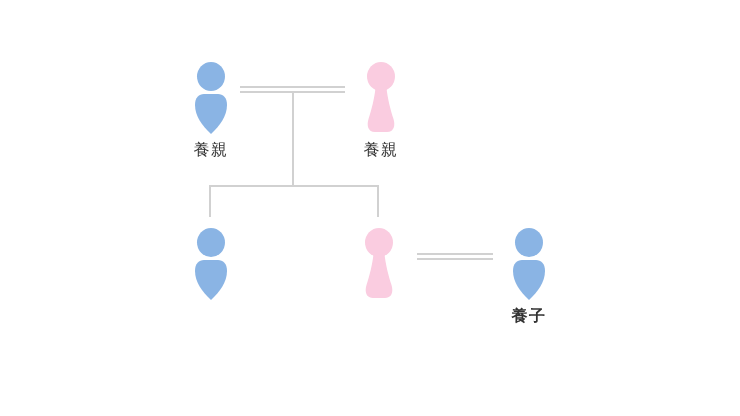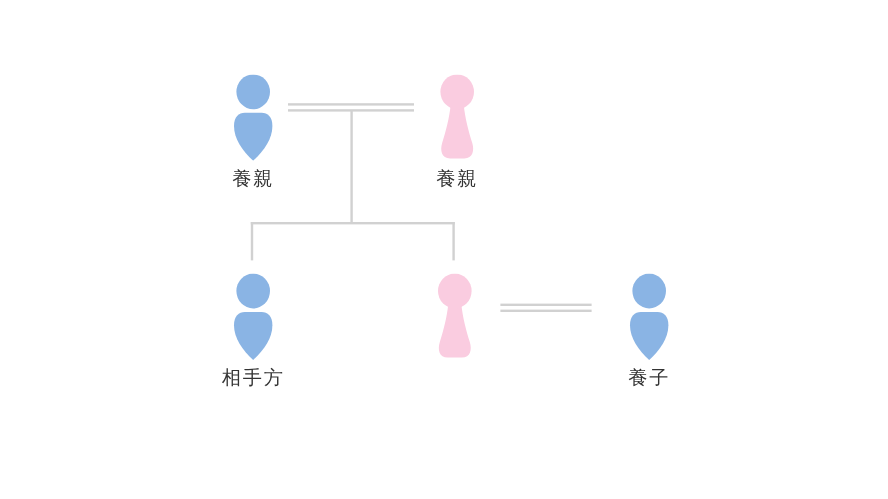--- a/index.html
+++ b/index.html
@@ -77,31 +77,30 @@
       <ellipse class="female-fill" cx="18" cy="14.5" rx="14" ry="14.5"></ellipse>
     </svg>
     <div class="person-label">養親</div>
   </div>
 
   <div class="person" style="left:151px;top:228px;">
     <svg width="36" height="72" viewBox="0 0 36 72">
       <ellipse class="male-fill" cx="18" cy="14.5" rx="14" ry="14.5"></ellipse>
       <path class="male-fill" d="M2,43 C2,35.5 6,32 11,32 L25,32 C30,32 34,35.5 34,43 C34,54 27,63.5 18,72 C9,63.5 2,54 2,43 Z"></path>
     </svg>
-    <div class="person-label">相手方</div>
   </div>
 
   <div class="person" style="left:319px;top:228px;">
     <svg width="36" height="72" viewBox="0 0 36 72">
       <path class="female-fill" d="M12.5,26 C11.5,36 8.5,48 5.5,57 C3.5,63.5 5,70 12,70 L24,70 C31,70 32.5,63.5 30.5,57 C27.5,48 24.5,36 23.5,26 C22,22.5 14,22.5 12.5,26 Z"></path>
       <ellipse class="female-fill" cx="18" cy="14.5" rx="14" ry="14.5"></ellipse>
     </svg>
   </div>
 
-  <div class="person" style="left:481px;top:228px;">
+  <div class="person" style="left:469px;top:228px;font-weight:bold;">
     <svg width="36" height="72" viewBox="0 0 36 72">
       <ellipse class="male-fill" cx="18" cy="14.5" rx="14" ry="14.5"></ellipse>
       <path class="male-fill" d="M2,43 C2,35.5 6,32 11,32 L25,32 C30,32 34,35.5 34,43 C34,54 27,63.5 18,72 C9,63.5 2,54 2,43 Z"></path>
     </svg>
     <div class="person-label"><span>養子</span><br></div>
   </div>
 
 </div>
 
 </body></html>

